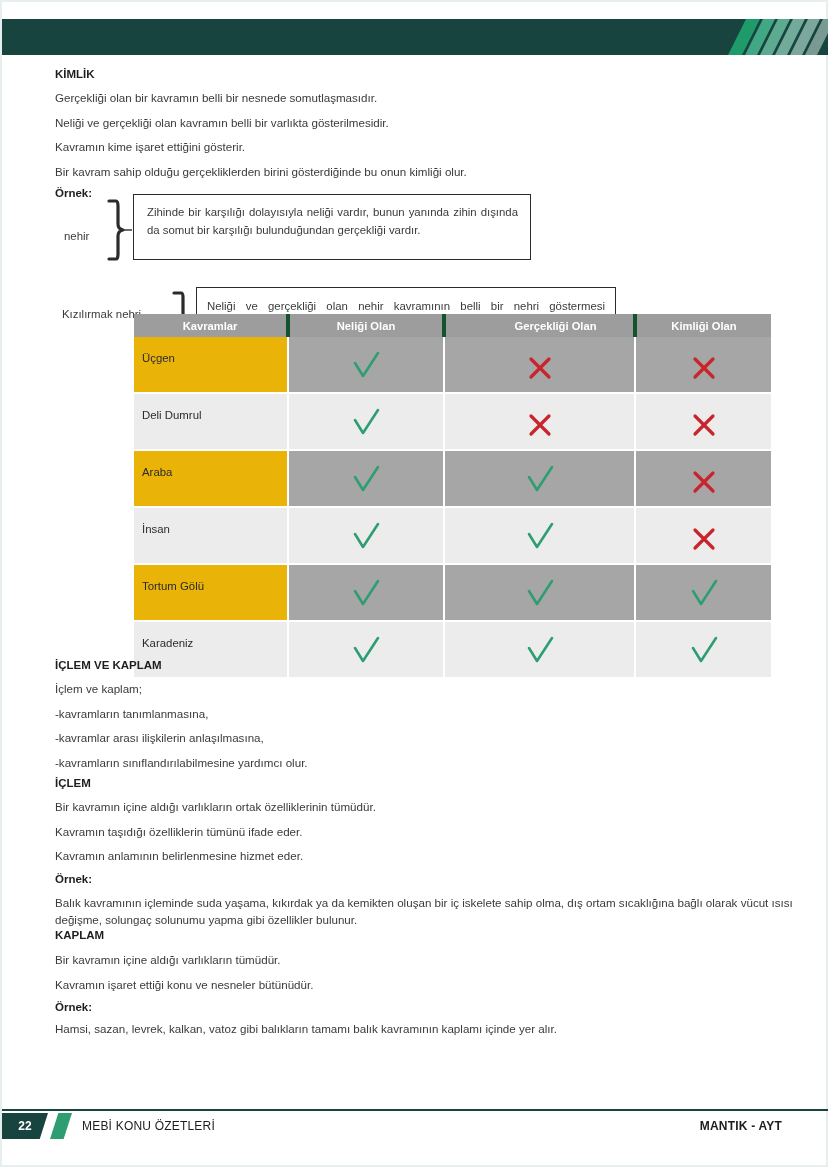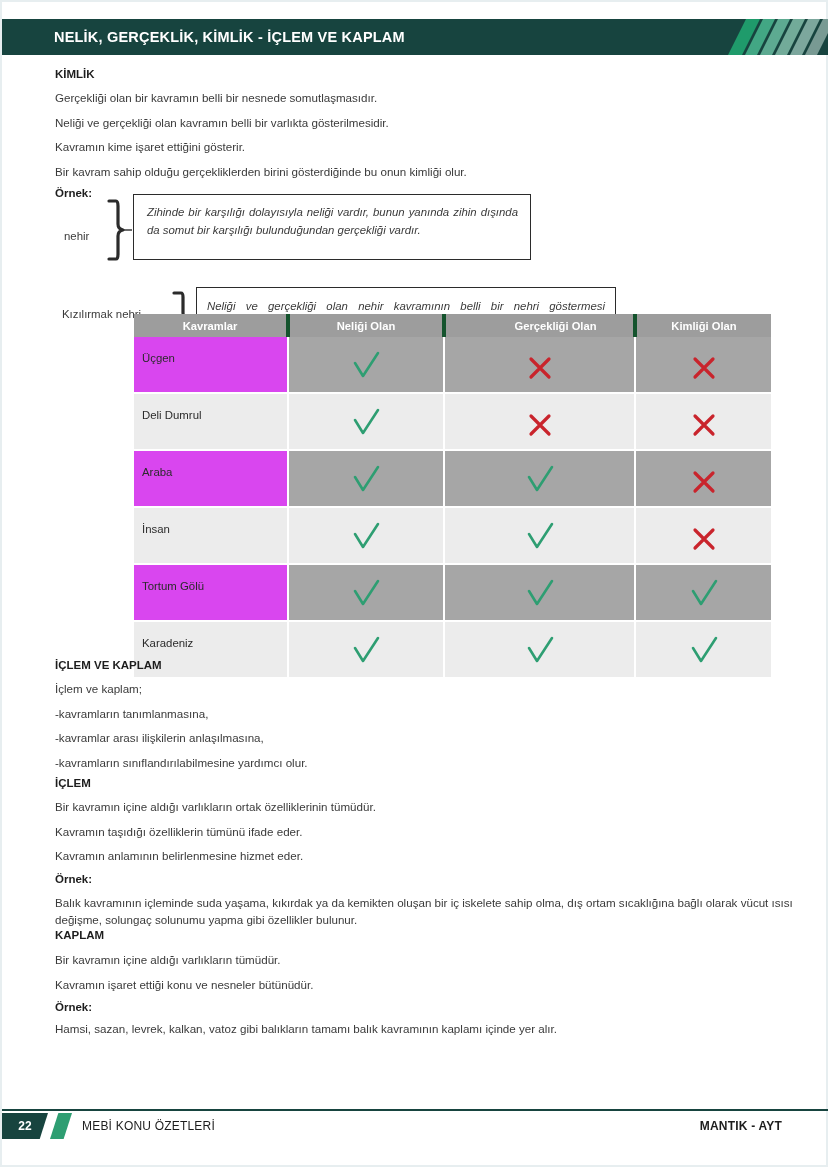--- a/index.html
+++ b/index.html
@@ -48,21 +48,20 @@
     font-size:0;line-height:0;
   }
   .brace svg{display:block;}
   .ex-box{
     box-sizing:border-box;
     border:1.5px solid #2b2b2b;
     background:#ffffff;
     font-size:11.4px;color:#3a3a3a;
     text-align:justify;
     line-height:1.55;
-    font-style:italic;
   }
   .ex-label{font-size:11.4px;color:#3a3a3a;white-space:nowrap;}
 
   
   .tbl{
     position:absolute;left:132px;top:312px;
     width:593px;
     border-collapse:collapse;
     table-layout:fixed;
   }
@@ -80,21 +79,21 @@
   .tbl td{
     height:41px;
     padding:0;
     vertical-align:middle;
     border-right:2px solid #ffffff;
     border-bottom:2px solid #ffffff;
   }
   .tbl td:last-child{border-right:none;}
   .tbl tr.dark td{background:#a6a6a6;}
   .tbl tr.light td{background:#ececec;}
-  .tbl tr.dark td.name{background:#d946ef;}
+  .tbl tr.dark td.name{background:#eab308;}
   .tbl tr.light td.name{background:#ececec;}
   td.name{
     font-size:11.4px;color:#2b2b2b;
     padding:0 0 14px 8px;
     vertical-align:middle;
     text-align:left;
   }
   td.mark{text-align:center;}
   .mark-inner{
     display:flex;align-items:flex-end;justify-content:center;
@@ -131,21 +130,20 @@
     display:flex;align-items:center;
     font-size:12px;font-weight:bold;color:#1d1d1d;letter-spacing:.2px;
   }
 </style>
 </head>
 <body>
 
 <div class="page">
 
   <div class="header">
-    <div class="header-title">NELİK, GERÇEKLİK, KİMLİK - İÇLEM VE KAPLAM</div>
     <div class="header-stripes">
       <svg width="110" height="36" viewBox="0 0 110 36" xmlns="http://www.w3.org/2000/svg">
         <polygon points="0,0 26,0 8,36 0,36" fill="#17443f"></polygon>
         <polygon points="26,0 40,0 22,36 8,36" fill="#1f9b6b"></polygon>
         <polygon points="43,0 55,0 37,36 25,36" fill="#46b08a" opacity="0.92"></polygon>
         <polygon points="58,0 70,0 52,36 40,36" fill="#6cc1a4" opacity="0.82"></polygon>
         <polygon points="73,0 85,0 67,36 55,36" fill="#96d3bd" opacity="0.72"></polygon>
         <polygon points="88,0 100,0 82,36 70,36" fill="#bbe3d6" opacity="0.62"></polygon>
         <polygon points="103,0 115,0 97,36 85,36" fill="#d9f0e8" opacity="0.5"></polygon>
       </svg>

